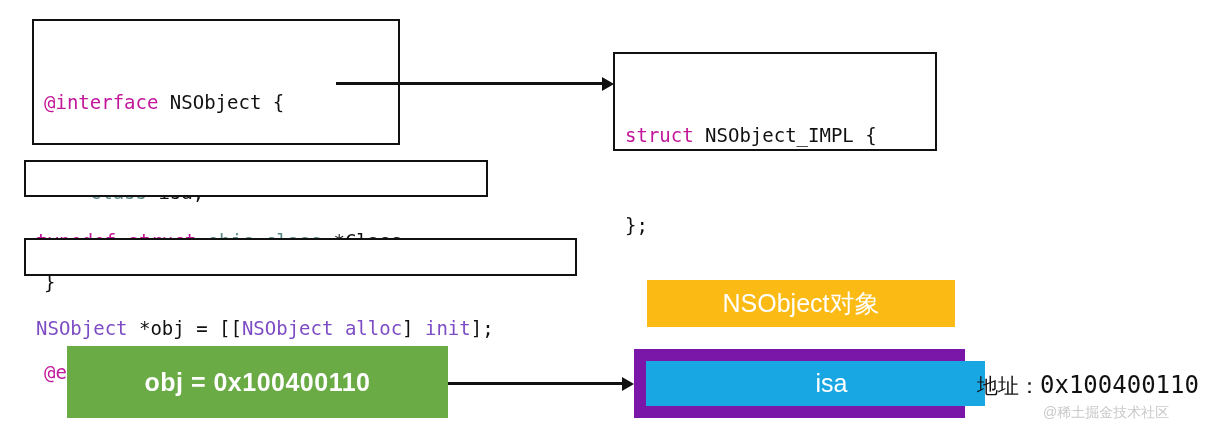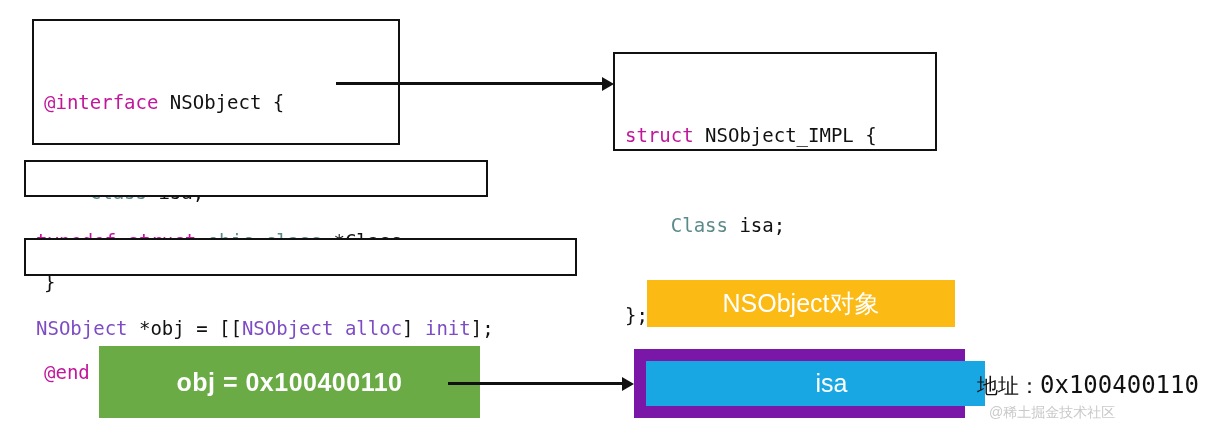--- a/index.html
+++ b/index.html
@@ -118,50 +118,49 @@
   <div class="code-line"><span class="tok-kw">@end</span></div>
 </div>
 
 <div class="arrow" style="left:336px; top:82px; width:278px; height:3px;">
   <div class="arrow-line" style="width:268px;"></div>
   <div class="arrow-head" style="left:266px;"></div>
 </div>
 
 <div class="node code-box" style="left:613px; top:32px; width:324px; height:99px;margin-top:20px;">
   <div class="code-line"><span class="tok-kw">struct</span><span class="tok-plain"> NSObject_IMPL {</span></div>
-  <div class="code-line"><span class="tok-plain">    </span><span class="tok-type">Class</span><span class="tok-plain"> isa;</span></div>
   <div class="code-line"><span class="tok-plain">};</span></div>
 </div>
 
 <div class="node code-box" style="left:24px; top:160px; width:464px; height:37px; padding-top:2px; padding-bottom:2px; line-height:31px;">
   <div class="code-line"><span class="tok-kw">typedef struct</span><span class="tok-type"> objc_class</span><span class="tok-plain"> *Class;</span></div>
 </div>
 
 <div class="node code-box" style="left:24px; top:238px; width:553px; height:38px; padding-top:8px; padding-bottom:2px; line-height:32px;">
   <div class="code-line"><span class="tok-cls">NSObject</span><span class="tok-plain"> *obj = [[</span><span class="tok-cls">NSObject</span><span class="tok-plain"> </span><span class="tok-cls">alloc</span><span class="tok-plain">] </span><span class="tok-cls">init</span><span class="tok-plain">];</span></div>
 </div>
 
 <div class="node block block-amber" style="left:647px; top:280px; width:308px; height:47px;">
   <span>NSObject对象</span>
 </div>
 
-<div class="node block block-green" style="left:67px; top:346px; width:381px; height:72px;margin-left:32px;">
+<div class="node block block-green" style="left:67px; top:346px; width:381px; height:72px;">
   <span>obj = 0x100400110</span>
 </div>
 
 <div class="arrow" style="left:448px; top:382px; width:186px; height:3px;">
   <div class="arrow-line" style="width:176px;"></div>
   <div class="arrow-head" style="left:174px;"></div>
 </div>
 
 <div class="node block-isa-frame" style="left:634px; top:349px; width:331px; height:69px;">
   <div class="block-isa-inner">
     <span>isa</span>
   </div>
 </div>
 
 <div class="node addr-text" style="left:977px; top:371px;">
   <span>地址：</span><span class="addr-mono">0x100400110</span>
 </div>
 
-<div class="node watermark" style="left:989px; top:404px;">
+<div class="node watermark" style="left:1043px; top:404px;">
   <span>@稀土掘金技术社区</span>
 </div>
 
 </body></html>

